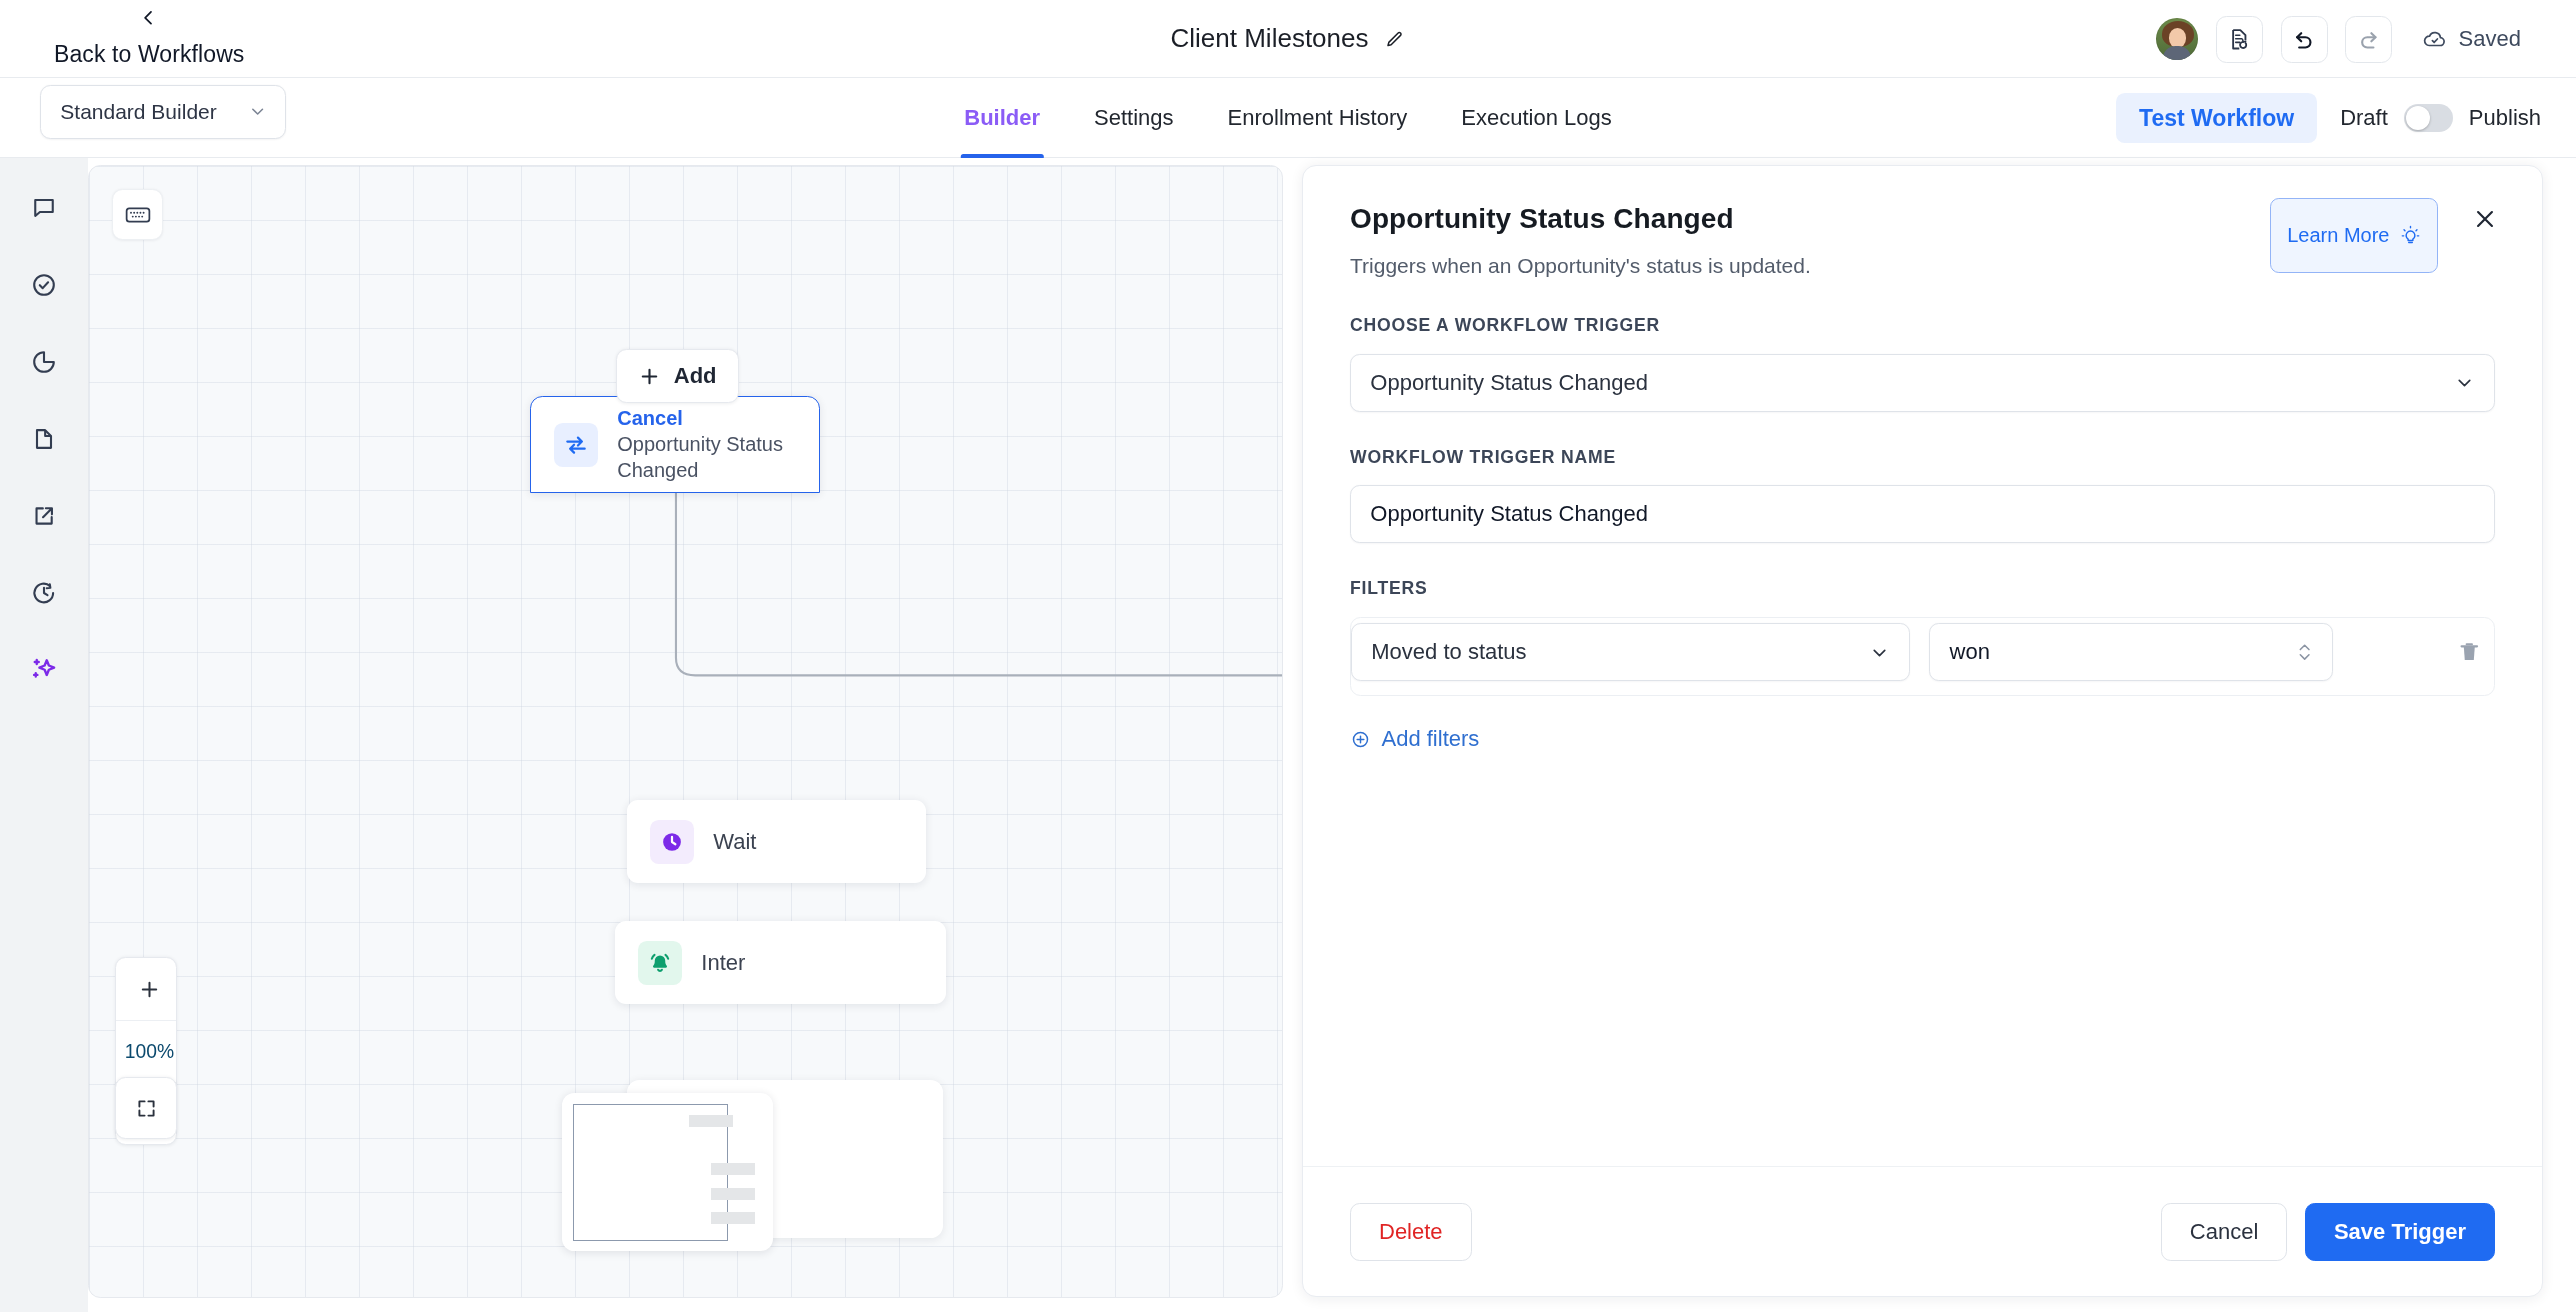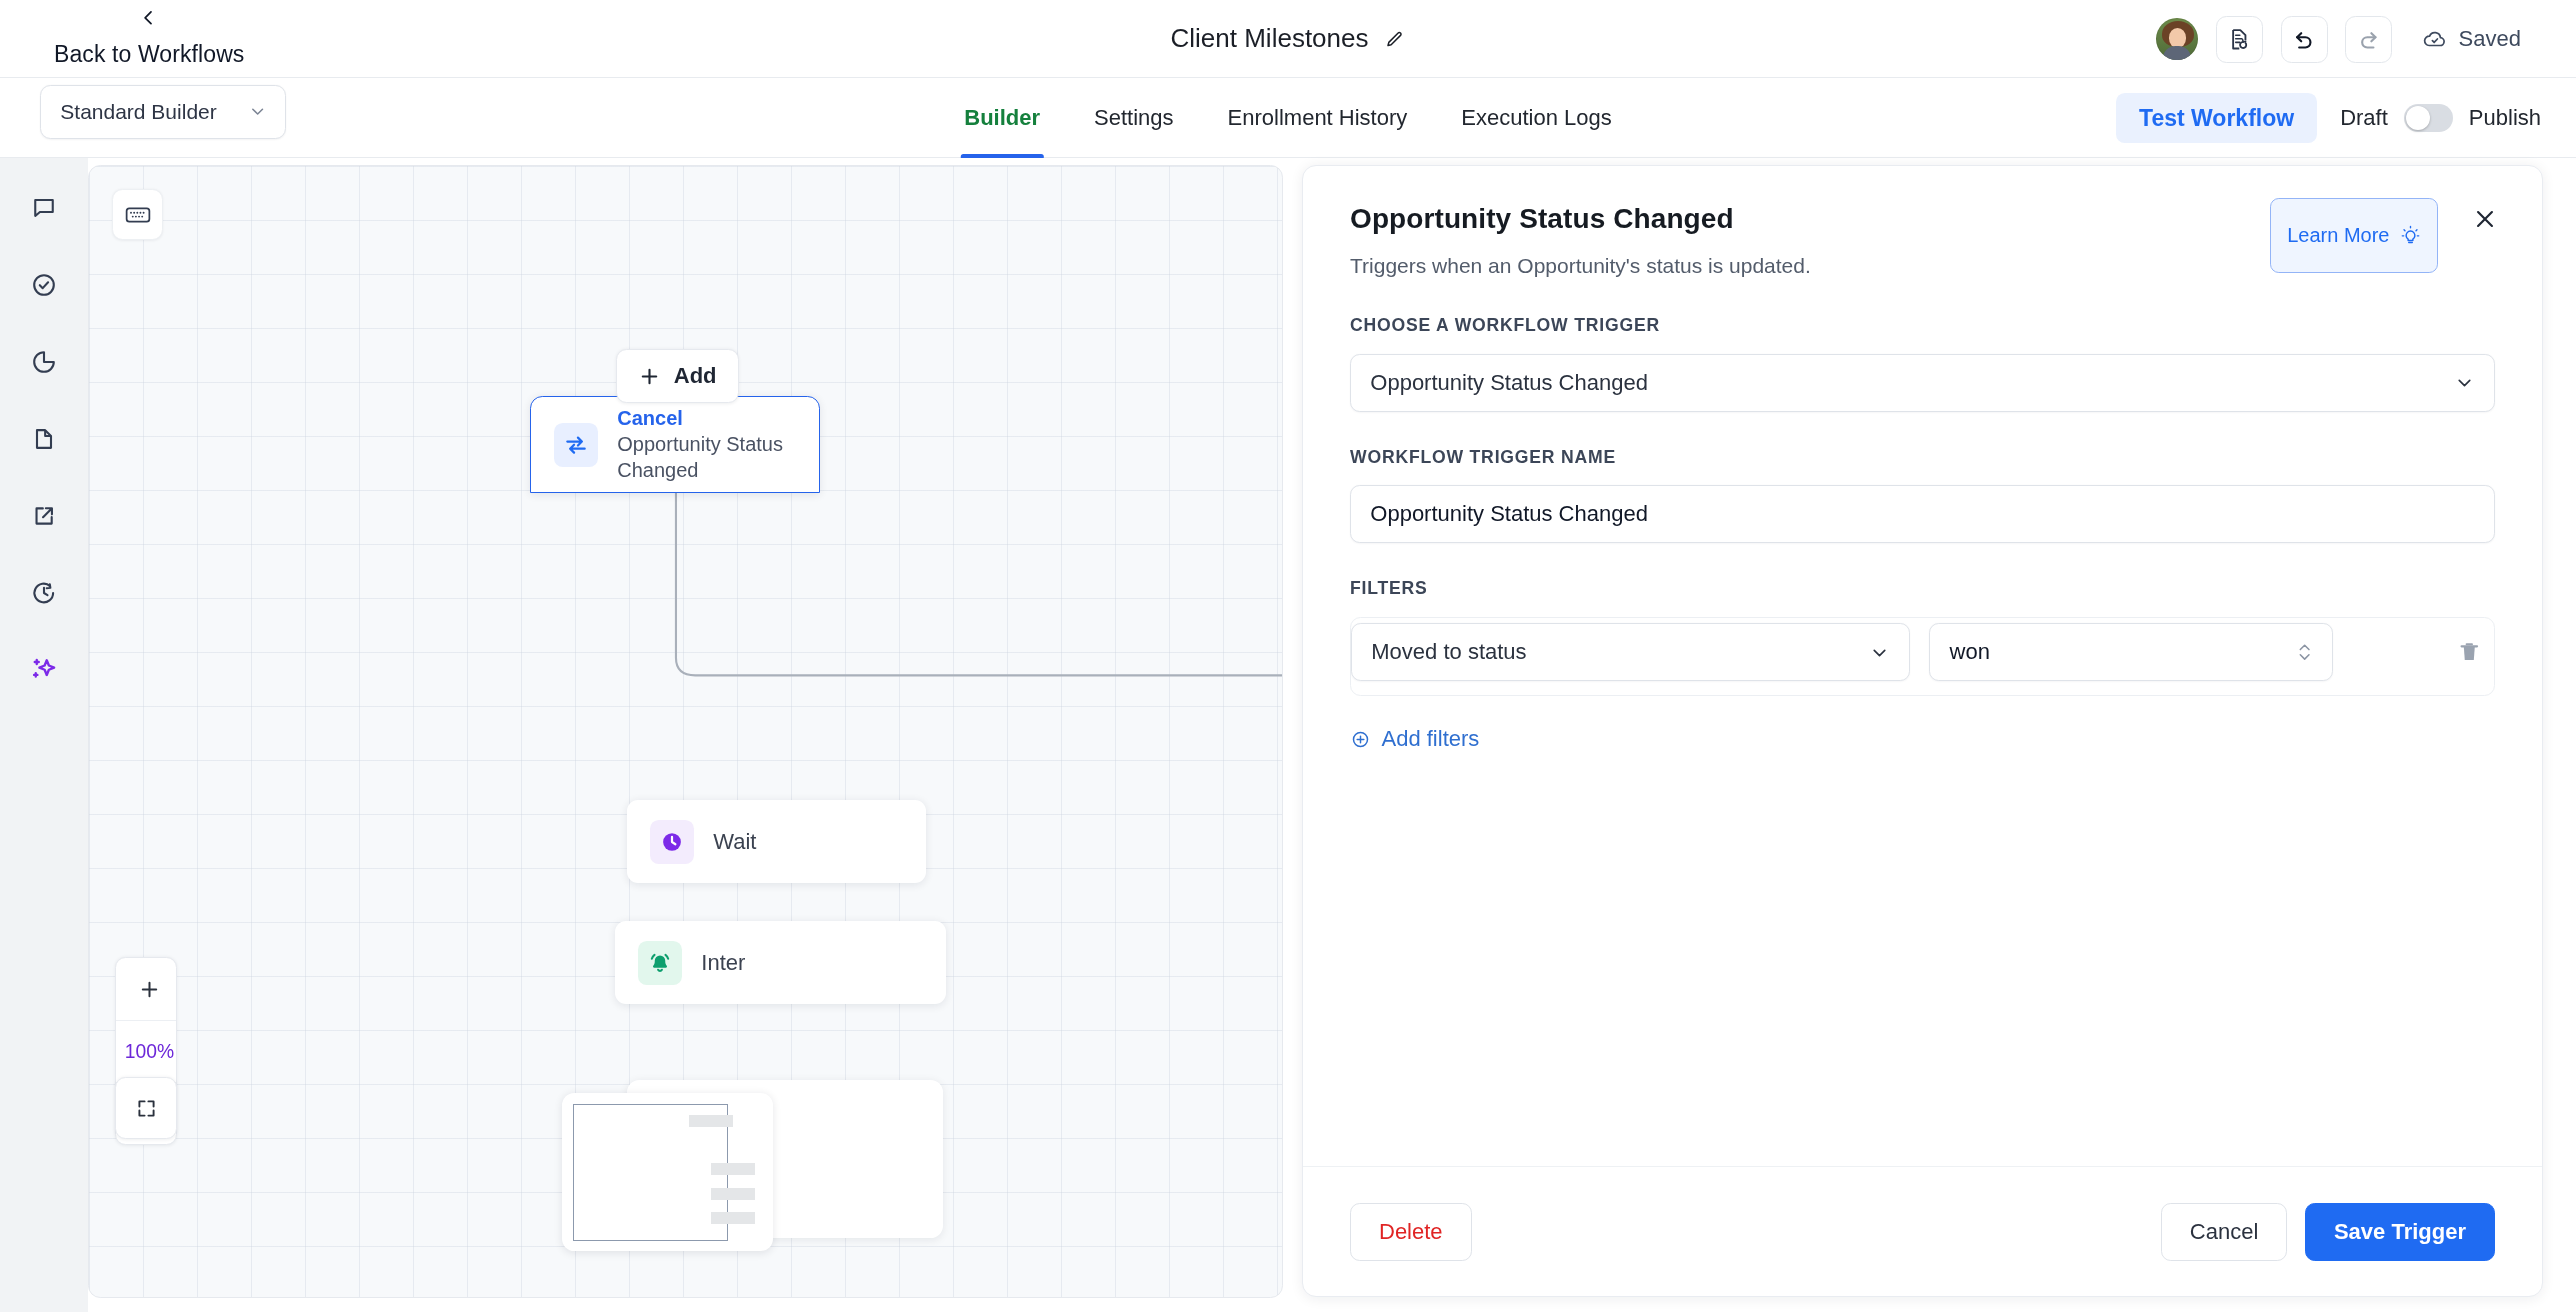--- a/index.html
+++ b/index.html
@@ -79,21 +79,21 @@
   .builder-select-label { font-size:21px; color:#2e3545; }
   .tabs {
     position:absolute; left:50%; transform:translateX(-50%); top:0;
     display:flex; align-items:center; gap:47px; height:80px;
   }
   .tab {
     font-size:22px; color:#22272f; cursor:pointer;
     height:80px; display:flex; align-items:center; position:relative;
     padding:0 3.5px;
   }
-  .tab.active { color:#15803d; font-weight:600; }
+  .tab.active { color:#8b5cf6; font-weight:600; }
   .tab.active:after {
     content:""; position:absolute; left:0; right:0; bottom:0;
     height:4.4px; background:#2563eb; border-radius:2.6px 2.6px 0 0;
   }
   .nav-right {
     position:absolute; right:35px; top:0; height:80px;
     display:flex; align-items:center; gap:23px;
   }
   .test-workflow {
     background:#eaf1fe; color:#1f6bf2; font-size:23px; font-weight:600;
@@ -200,21 +200,21 @@
     z-index:3;
   }
 
   .zoom-ctl {
     position:absolute; left:26px; top:791px; width:62px; z-index:6;
     background:#fff; border:0.9px solid #e6e9ee; border-radius:10.5px;
     box-shadow:0 0.9px 3.5px rgba(16,24,40,.07); overflow:hidden;
   }
   .zoom-ctl > div {
     height:62px; display:flex; align-items:center; justify-content:center;
-    cursor:pointer; font-size:23px; color:#6d28d9;padding-left:7px;
+    cursor:pointer; font-size:23px; color:#0c4a6e;padding-left:7px;
   }
   .zoom-ctl > div + div { border-top:0.9px solid #eceff3; }
   .zoom-pct { font-size:19.3px !important; font-weight:400; }
   .fit-btn {
     position:absolute; left:26px; top:911px; width:62px; height:62px; z-index:6;
     background:#fff; border:0.9px solid #e6e9ee; border-radius:10.5px;
     display:flex; align-items:center; justify-content:center; cursor:pointer;
     box-shadow:0 0.9px 3.5px rgba(16,24,40,.07);
   }
 

